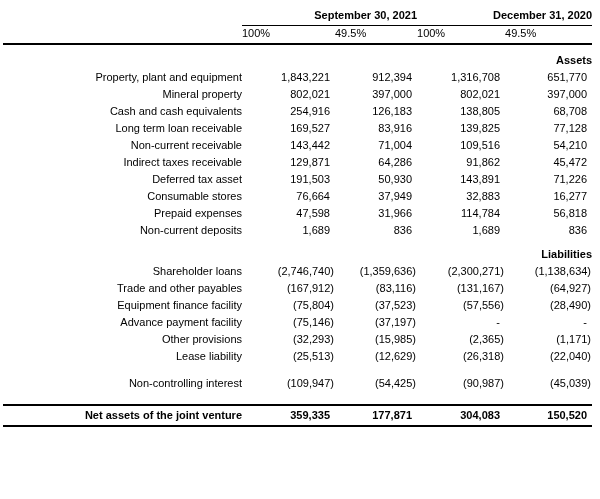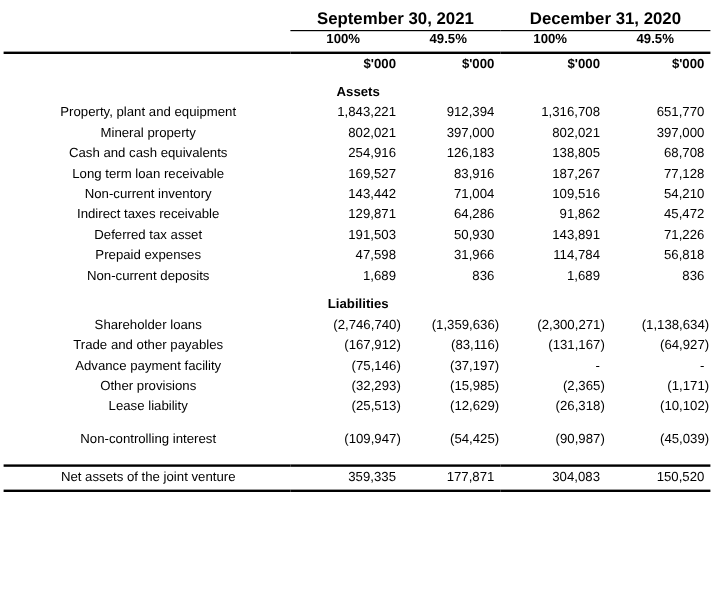--- a/index.html
+++ b/index.html
@@ -34,50 +34,50 @@
     padding: 0;
     line-height: 17px;
     height: 17px;
     white-space: nowrap;
     overflow: visible;
   }
 
   
   tr.group-row th.grp {
     font-weight: bold;
-    font-size: 14px;
-    text-align: center;
+    font-size: 11px;
+    text-align: right;
     height: 15px;
     line-height: 15px;
     border-bottom: 1px solid #000;
     padding-bottom: 1px;
   }
   tr.pct-row th, tr.pct-row td {
     border-bottom: 2px solid #000;
     height: 15px;
     line-height: 15px;
     padding-bottom: 2px;
   }
   tr.pct-row th {
-    font-weight: bold;
-    text-align: center;
+    font-weight: normal;
+    text-align: left;
     padding-right: 5px;
   }
   tr.unit-row th {
     font-weight: bold;
     text-align: right;
     padding-right: 5px;
     height: 16px;
     line-height: 16px;
     padding-top: 1px;
   }
 
   
   td.lbl {
-    text-align: center;
+    text-align: right;
     padding-left: 2px;
   }
   td.num {
     text-align: right;
     padding-right: 5px;
   }
   td.num.neg {
     padding-right: 1px;
   }
   tr.section-row td {
@@ -87,21 +87,21 @@
   }
   tr.spacer-row td {
     height: 10px;
     line-height: 10px;
   }
   tr.spacer-row.tall td {
     height: 12px;
     line-height: 12px;
   }
   tr.total-row td {
-    font-weight: normal;
+    font-weight: bold;
     border-top: 2px solid #000;
     border-bottom: 2px solid #000;
     height: 19px;
     line-height: 19px;
   }
 </style>
 </head>
 <body>
 
 <div class="page">
@@ -119,27 +119,20 @@
         <th class="grp" colspan="2">September 30, 2021</th>
         <th class="grp" colspan="2">December 31, 2020</th>
       </tr>
       <tr class="pct-row">
         <td class="lbl"></td>
         <th>100%</th>
         <th>49.5%</th>
         <th>100%</th>
         <th>49.5%</th>
       </tr>
-      <tr class="unit-row">
-        <td class="lbl"></td>
-        <th>$'000</th>
-        <th>$'000</th>
-        <th>$'000</th>
-        <th>$'000</th>
-      </tr>
     </thead>
     <tbody id="table-body">
 
     <tr class="section-row">
           <td class="lbl" colspan="5">Assets</td>
         </tr>
         <tr class="data-row">
           <td class="lbl">Property, plant and equipment</td>
           <td class="num">1,843,221</td>
           <td class="num">912,394</td>
@@ -157,45 +150,52 @@
           <td class="lbl">Cash and cash equivalents</td>
           <td class="num">254,916</td>
           <td class="num">126,183</td>
           <td class="num">138,805</td>
           <td class="num">68,708</td>
         </tr>
         <tr class="data-row">
           <td class="lbl">Long term loan receivable</td>
           <td class="num">169,527</td>
           <td class="num">83,916</td>
-          <td class="num">187,267</td>
+          <td class="num">139,825</td>
           <td class="num">77,128</td>
         </tr>
         <tr class="data-row">
-          <td class="lbl">Non-current inventory</td>
+          <td class="lbl">Non-current receivable</td>
           <td class="num">143,442</td>
           <td class="num">71,004</td>
           <td class="num">109,516</td>
           <td class="num">54,210</td>
         </tr>
         <tr class="data-row">
           <td class="lbl">Indirect taxes receivable</td>
           <td class="num">129,871</td>
           <td class="num">64,286</td>
           <td class="num">91,862</td>
           <td class="num">45,472</td>
         </tr>
         <tr class="data-row">
           <td class="lbl">Deferred tax asset</td>
           <td class="num">191,503</td>
           <td class="num">50,930</td>
           <td class="num">143,891</td>
           <td class="num">71,226</td>
         </tr>
         <tr class="data-row">
+          <td class="lbl">Consumable stores</td>
+          <td class="num">76,664</td>
+          <td class="num">37,949</td>
+          <td class="num">32,883</td>
+          <td class="num">16,277</td>
+        </tr>
+        <tr class="data-row">
           <td class="lbl">Prepaid expenses</td>
           <td class="num">47,598</td>
           <td class="num">31,966</td>
           <td class="num">114,784</td>
           <td class="num">56,818</td>
         </tr>
         <tr class="data-row">
           <td class="lbl">Non-current deposits</td>
           <td class="num">1,689</td>
           <td class="num">836</td>
@@ -213,39 +213,46 @@
           <td class="num neg">(1,138,634)</td>
         </tr>
         <tr class="data-row">
           <td class="lbl">Trade and other payables</td>
           <td class="num neg">(167,912)</td>
           <td class="num neg">(83,116)</td>
           <td class="num neg">(131,167)</td>
           <td class="num neg">(64,927)</td>
         </tr>
         <tr class="data-row">
+          <td class="lbl">Equipment finance facility</td>
+          <td class="num neg">(75,804)</td>
+          <td class="num neg">(37,523)</td>
+          <td class="num neg">(57,556)</td>
+          <td class="num neg">(28,490)</td>
+        </tr>
+        <tr class="data-row">
           <td class="lbl">Advance payment facility</td>
           <td class="num neg">(75,146)</td>
           <td class="num neg">(37,197)</td>
           <td class="num">-</td>
           <td class="num">-</td>
         </tr>
         <tr class="data-row">
           <td class="lbl">Other provisions</td>
           <td class="num neg">(32,293)</td>
           <td class="num neg">(15,985)</td>
           <td class="num neg">(2,365)</td>
           <td class="num neg">(1,171)</td>
         </tr>
         <tr class="data-row">
           <td class="lbl">Lease liability</td>
           <td class="num neg">(25,513)</td>
           <td class="num neg">(12,629)</td>
           <td class="num neg">(26,318)</td>
-          <td class="num neg">(10,102)</td>
+          <td class="num neg">(22,040)</td>
         </tr>
         <tr class="spacer-row">
           <td colspan="5"></td>
         </tr>
         <tr class="data-row">
           <td class="lbl">Non-controlling interest</td>
           <td class="num neg">(109,947)</td>
           <td class="num neg">(54,425)</td>
           <td class="num neg">(90,987)</td>
           <td class="num neg">(45,039)</td>

